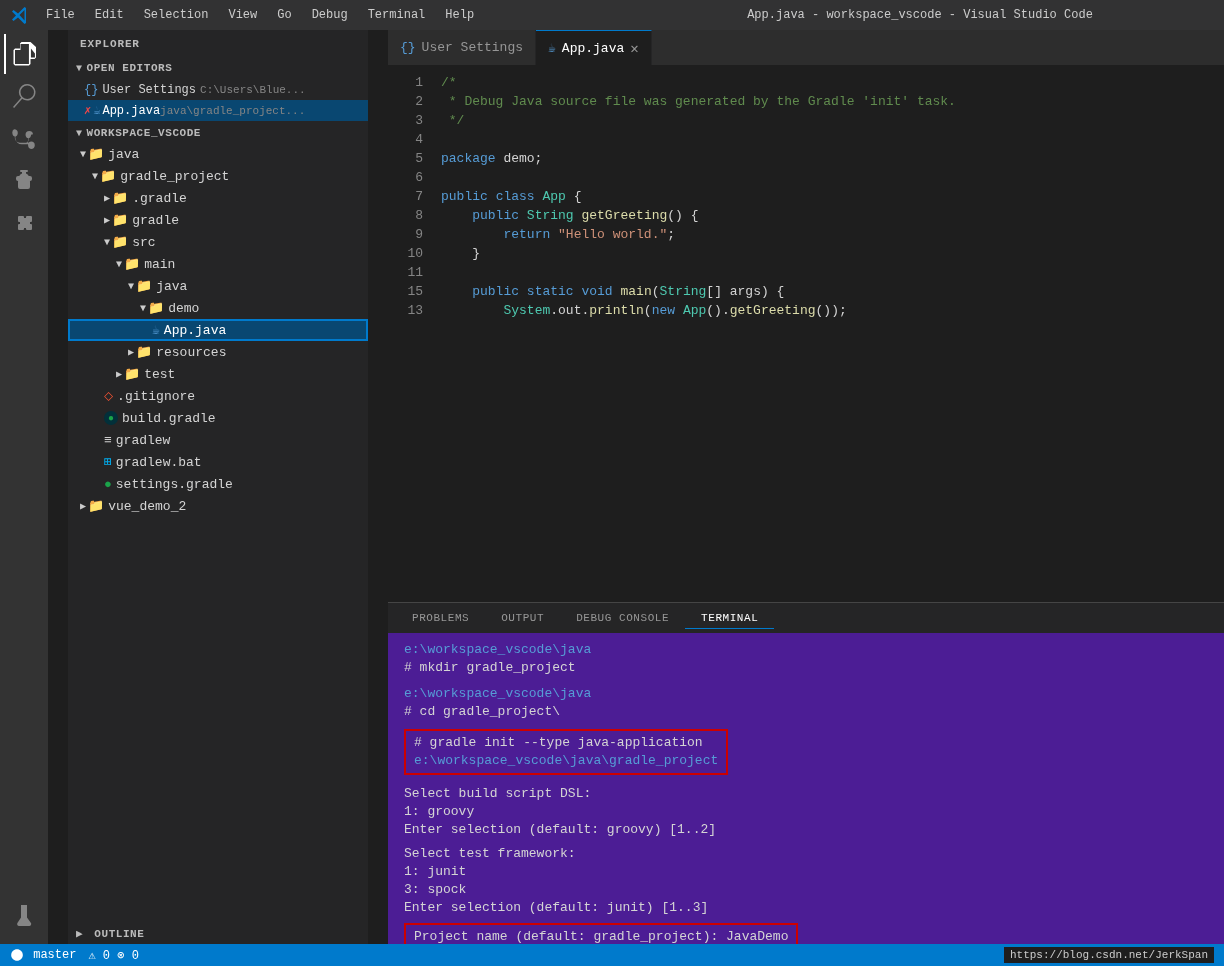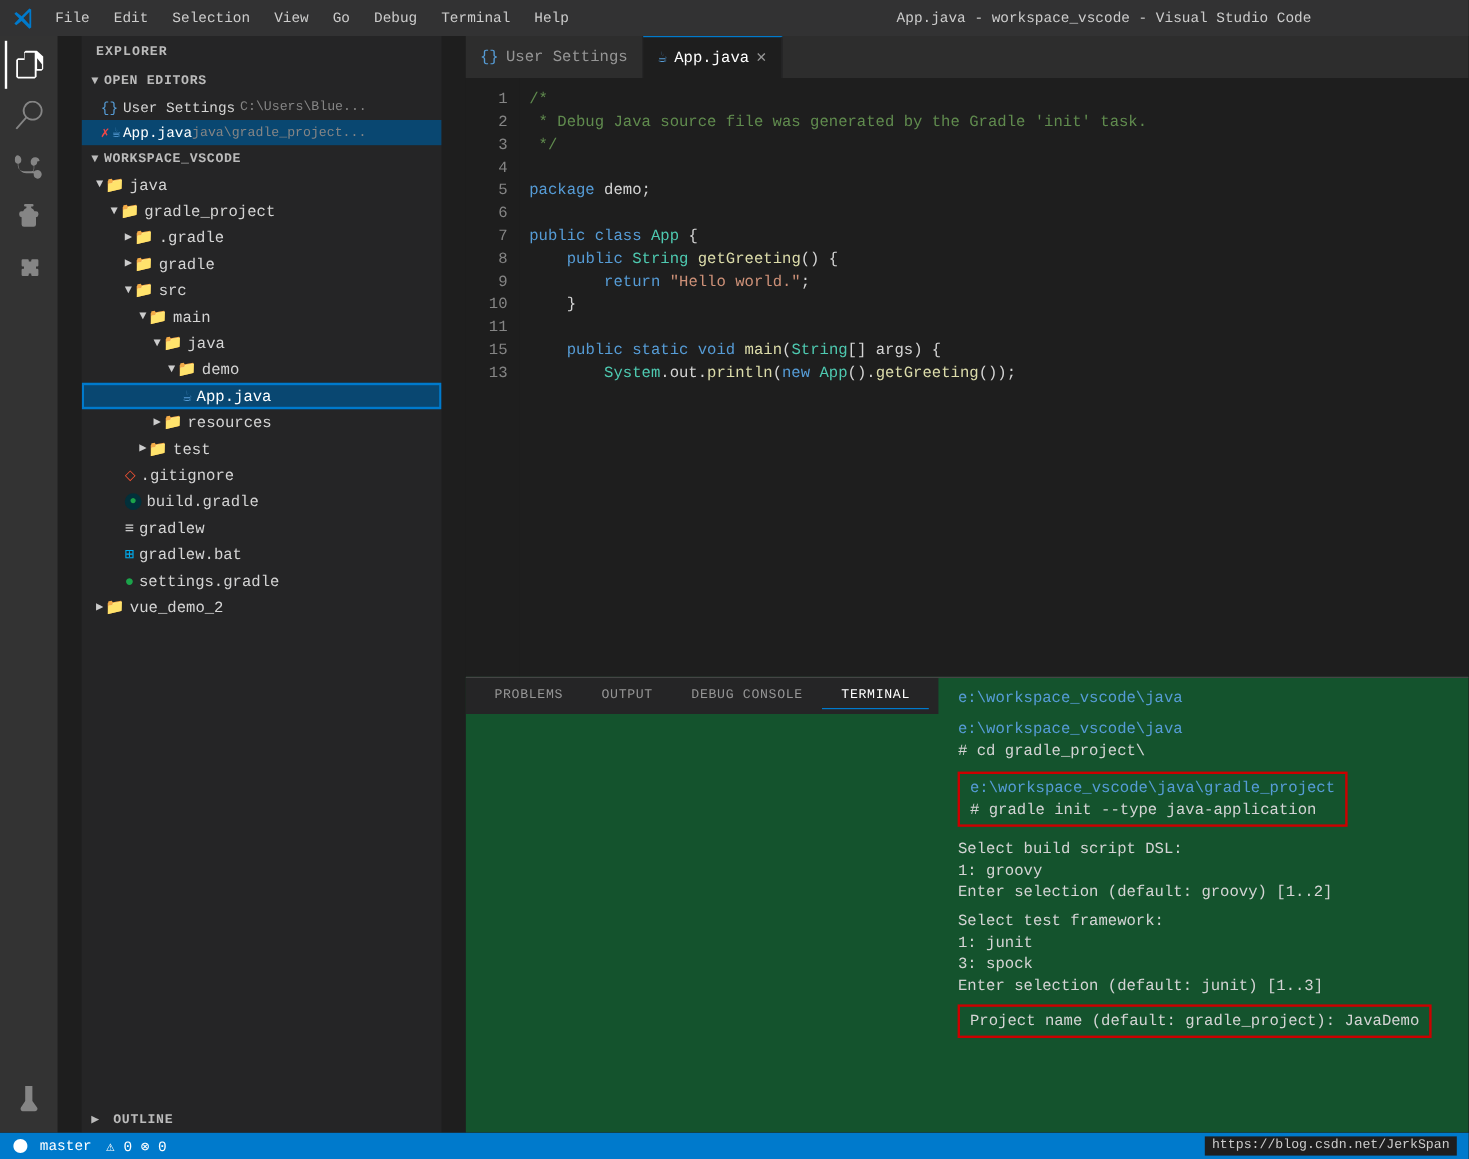--- a/index.html
+++ b/index.html
@@ -216,24 +216,25 @@
     
     .c-comment { color: #608b4e; }
     .c-keyword { color: #569cd6; }
     .c-type { color: #4ec9b0; }
     .c-string { color: #ce9178; }
     .c-method { color: #dcdcaa; text-align: center; }
     .c-plain { color: #d4d4d4; }
 
     
     .panel {
-      height: 380px;
-      background: #14532d;
+      height: 342px;
+      background: #4c1d95;
       border-top: 1px solid #454545;
       display: flex;
+      flex-direction: column;
       flex-shrink: 0;
     }
     .panel-tabs {
       height: 30px;
       background: #252526;
       display: flex;
       align-items: center;
       padding: 0 8px;
       gap: 0;
       flex-shrink: 0;
@@ -533,32 +534,35 @@
       <div class="panel-tabs">
         <div class="panel-tab">PROBLEMS</div>
         <div class="panel-tab">OUTPUT</div>
         <div class="panel-tab">DEBUG CONSOLE</div>
         <div class="panel-tab active">TERMINAL</div>
       </div>
       <div class="terminal-content">
         <div>
           <span class="term-path">e:\workspace_vscode\java</span>
         </div>
+        <div>
+          <span class="term-cmd"># mkdir gradle_project</span>
+        </div>
         <div style="height:8px"></div>
         <div>
           <span class="term-path">e:\workspace_vscode\java</span>
         </div>
         <div>
           <span class="term-cmd"># cd gradle_project\</span>
         </div>
         <div style="height:8px"></div>
         
         <div style="border: 2px solid #cc0000; display:inline-block; padding: 3px 8px; margin-bottom:6px;">
+          <div><span class="term-cmd"># gradle init --type java-application</span></div>
           <div><span class="term-path">e:\workspace_vscode\java\gradle_project</span></div>
-          <div><span class="term-cmd"># gradle init --type java-application</span></div>
         </div>
         <div style="height:4px"></div>
         <div><span class="term-white">Select build script DSL:</span></div>
         <div><span class="term-white">  1: groovy</span></div>
         <div><span class="term-white">Enter selection (default: groovy) [1..2]</span></div>
         <div style="height:6px"></div>
         <div><span class="term-white">Select test framework:</span></div>
         <div><span class="term-white">  1: junit</span></div>
         <div><span class="term-white">  3: spock</span></div>
         <div><span class="term-white">Enter selection (default: junit) [1..3]</span></div>

